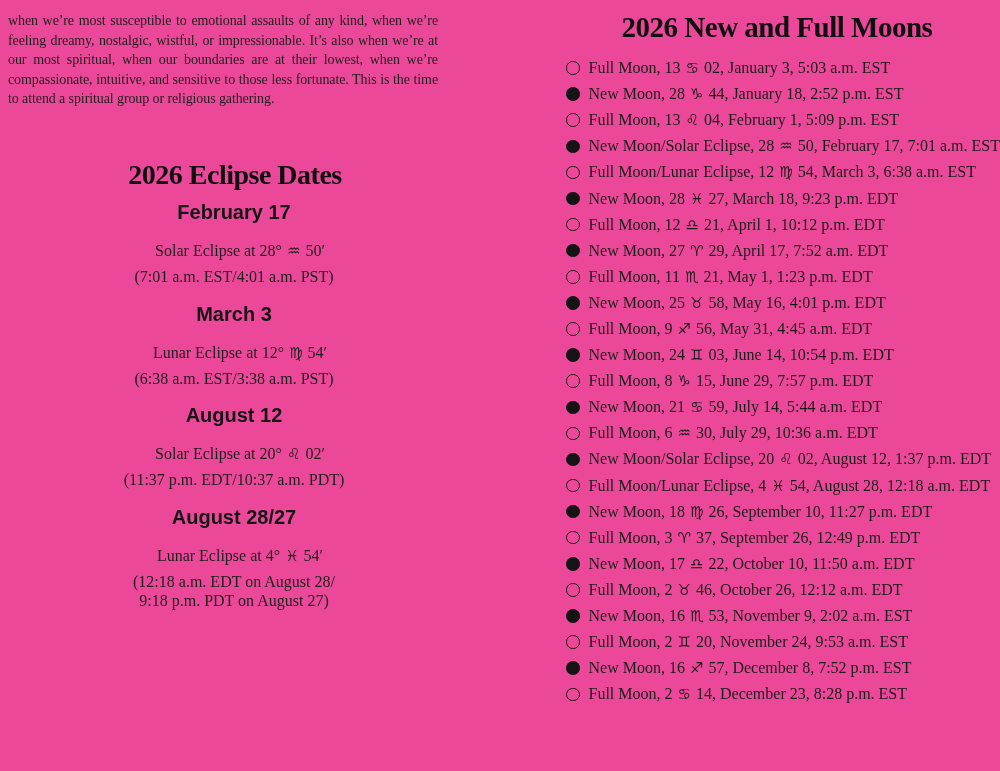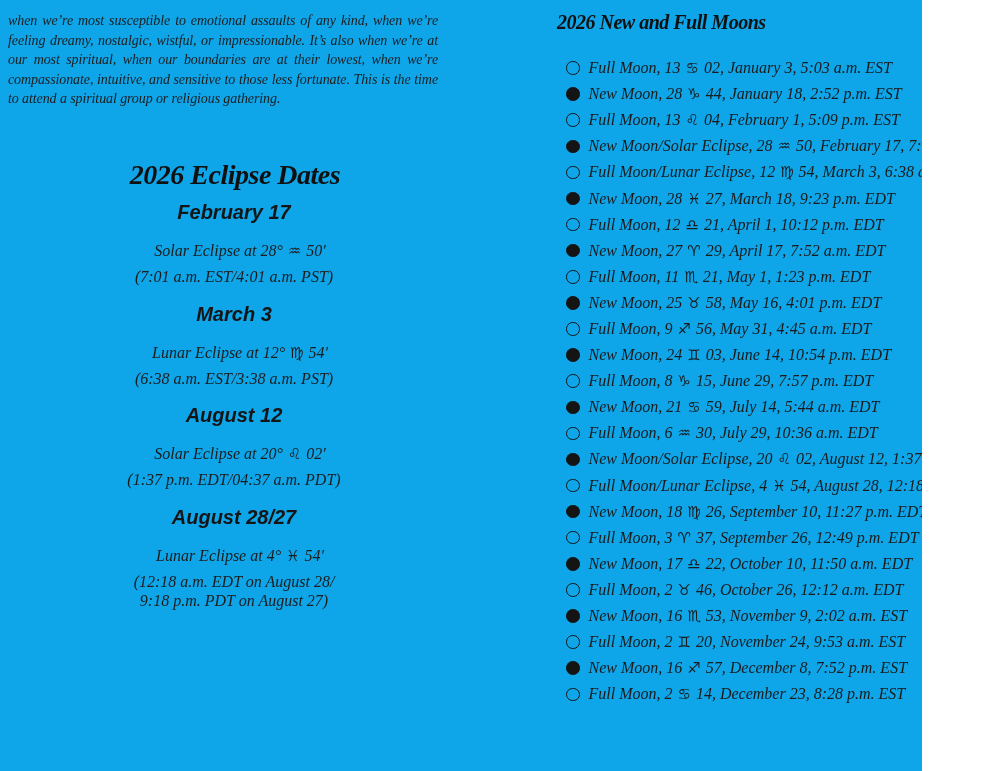--- a/index.html
+++ b/index.html
@@ -1,24 +1,23 @@
 <!DOCTYPE html>
 <html><head>
 <meta charset="utf-8">
 <style>
   html, body { margin: 0; padding: 0; background: #ffffff; }
   .book {
     position: relative;
-    width: 922px;
+    width: 1000px;
     height: 771px;
-    background: #0ea5e9;
+    background: #ec4899;
     overflow: hidden;
     color: #1c1c1c;
     font-family: "Liberation Serif", "DejaVu Serif", serif;
-    font-style: italic;
   }
   .page { position: absolute; top: 0; height: 771px; width: 500px; }
   .page-left  { left: 0; }
   .page-right { left: 500px; }
 
   
   .intro {
     position: absolute;
     left: 8px; top: 11px; width: 430px;
     margin: 0;
@@ -60,21 +59,22 @@
     color: #1d1d1d;
   }
   .etimes { margin: 0; font-size: 16px; color: #1d1d1d; }
   .etime-line { line-height: 17.5px; padding-bottom: 2px; }
 
   
   .moons-title {
     position: absolute;
     left: 57px; top: 10px; width: 440px;
     margin: 0;
-    font-size: 20px;
+    text-align: center;
+    font-size: 29px;
     line-height: 1.2;
     font-weight: bold;
     letter-spacing: -0.5px;
     color: #101010;
   }
   .moon-list { position: absolute; left: 66px; top: 55px; width: 430px; }
   .moon-row {
     display: flex;
     align-items: center;
     height: 26.1px;
@@ -133,21 +133,21 @@
     <p class="edesc">Lunar Eclipse at 12° <span class="zodiac">♍</span> 54′</p>
     <div class="etimes">
             <div class="etime-line">(6:38 a.m. EST/3:38 a.m. PST)</div>
           </div>
   </section>
 
   <section class="eclipse">
     <h2 class="edate">August 12</h2>
     <p class="edesc">Solar Eclipse at 20° <span class="zodiac">♌</span> 02′</p>
     <div class="etimes">
-            <div class="etime-line">(1:37 p.m. EDT/04:37 a.m. PDT)</div>
+            <div class="etime-line">(11:37 p.m. EDT/10:37 a.m. PDT)</div>
           </div>
   </section>
 
   <section class="eclipse">
     <h2 class="edate">August 28/27</h2>
     <p class="edesc">Lunar Eclipse at 4° <span class="zodiac">♓</span> 54′</p>
     <div class="etimes">
             <div class="etime-line">(12:18 a.m. EDT on August 28/</div>
             <div class="etime-line">9:18 p.m. PDT on August 27)</div>
           </div>

